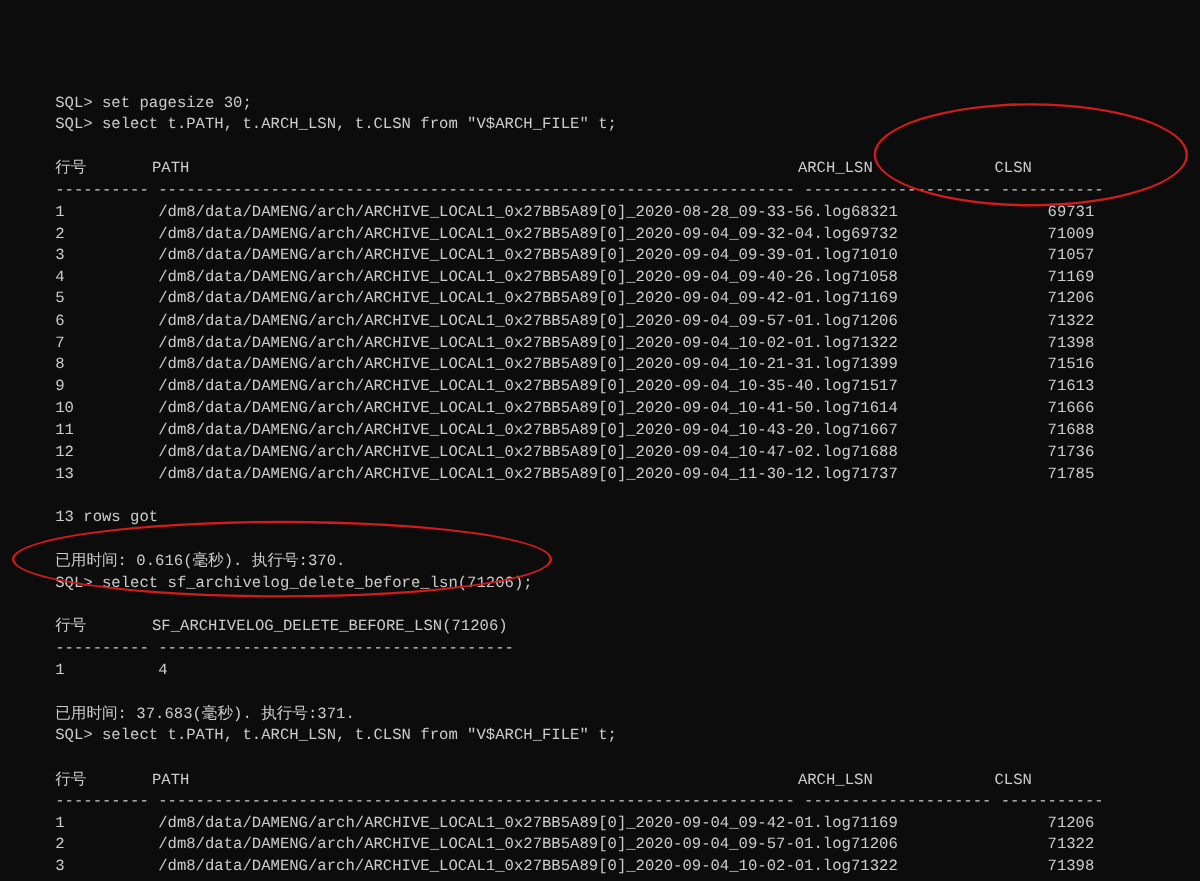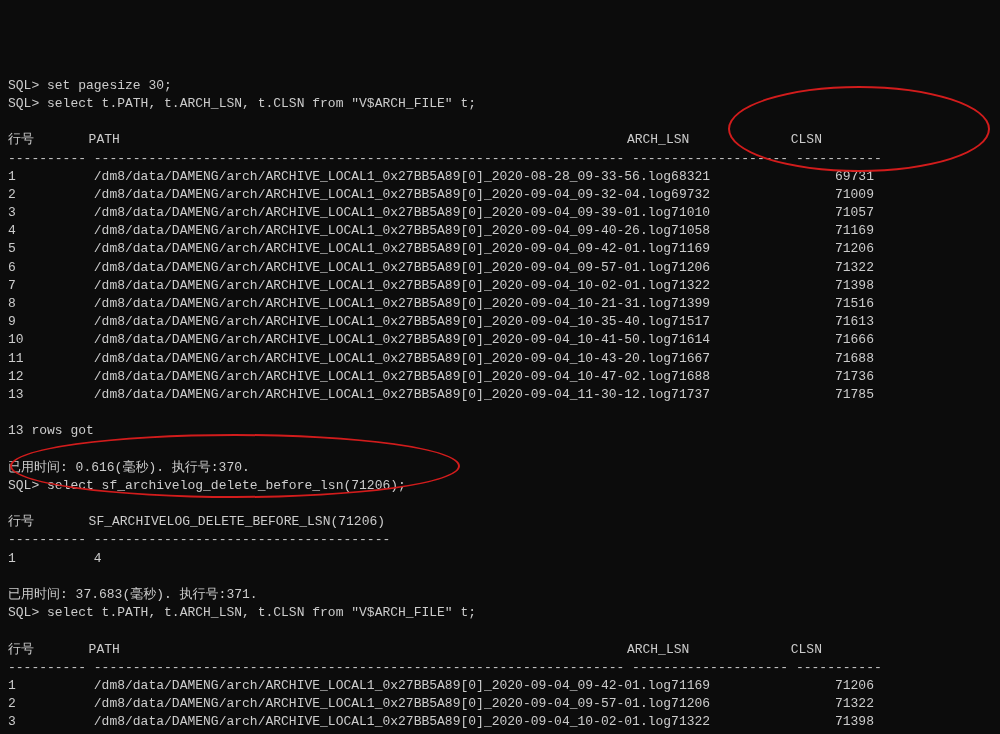--- a/index.html
+++ b/index.html
@@ -13,20 +13,21 @@
       font-family: Consolas, "Courier New", monospace;
       font-size: 13px;
       line-height: 1.4;
       padding: 4px 8px;
       width: 1000px;
       position: relative;
       white-space: pre;
     }
     .line {
       white-space: pre;
+      margin-left: 38px;
     }
     .ellipse {
       position: absolute;
       border: 2px solid #d21c1c;
       border-radius: 50%;
       pointer-events: none;
     }
   </style>
 </head>
 <body>

